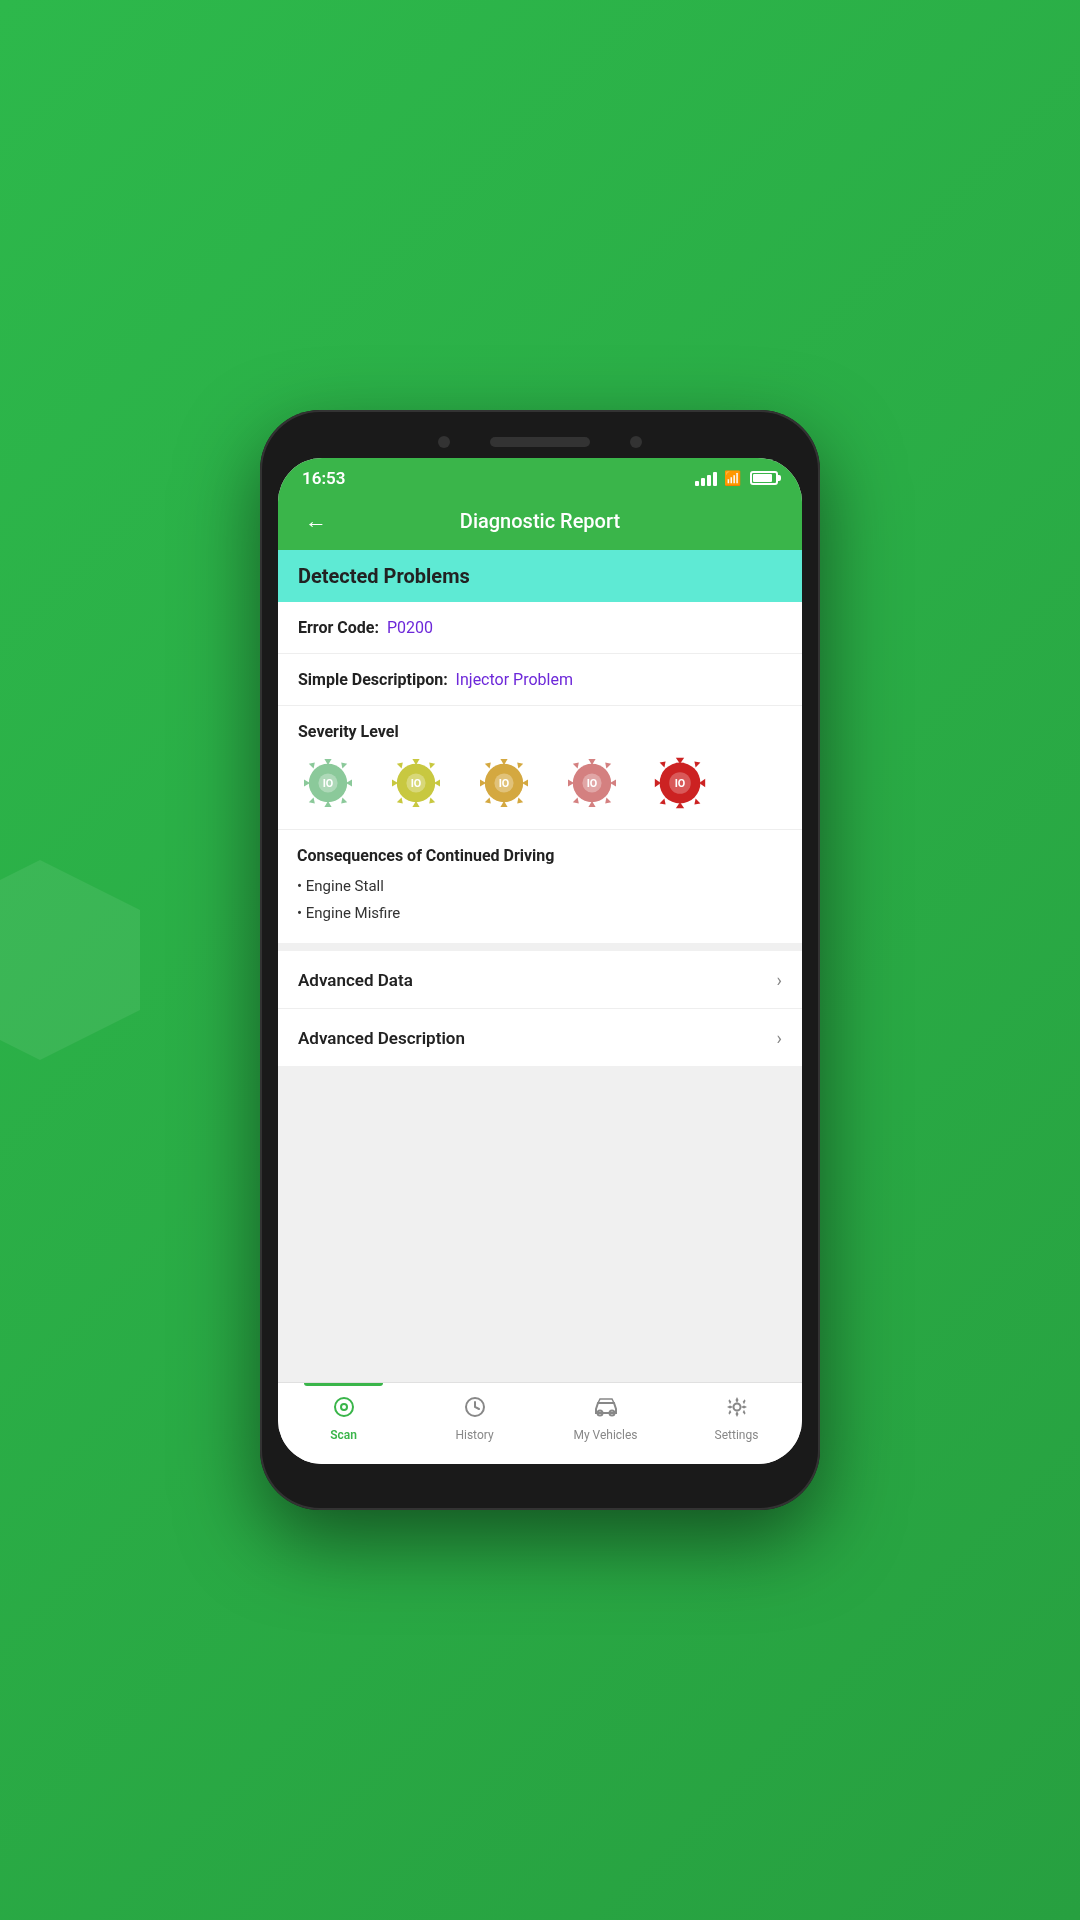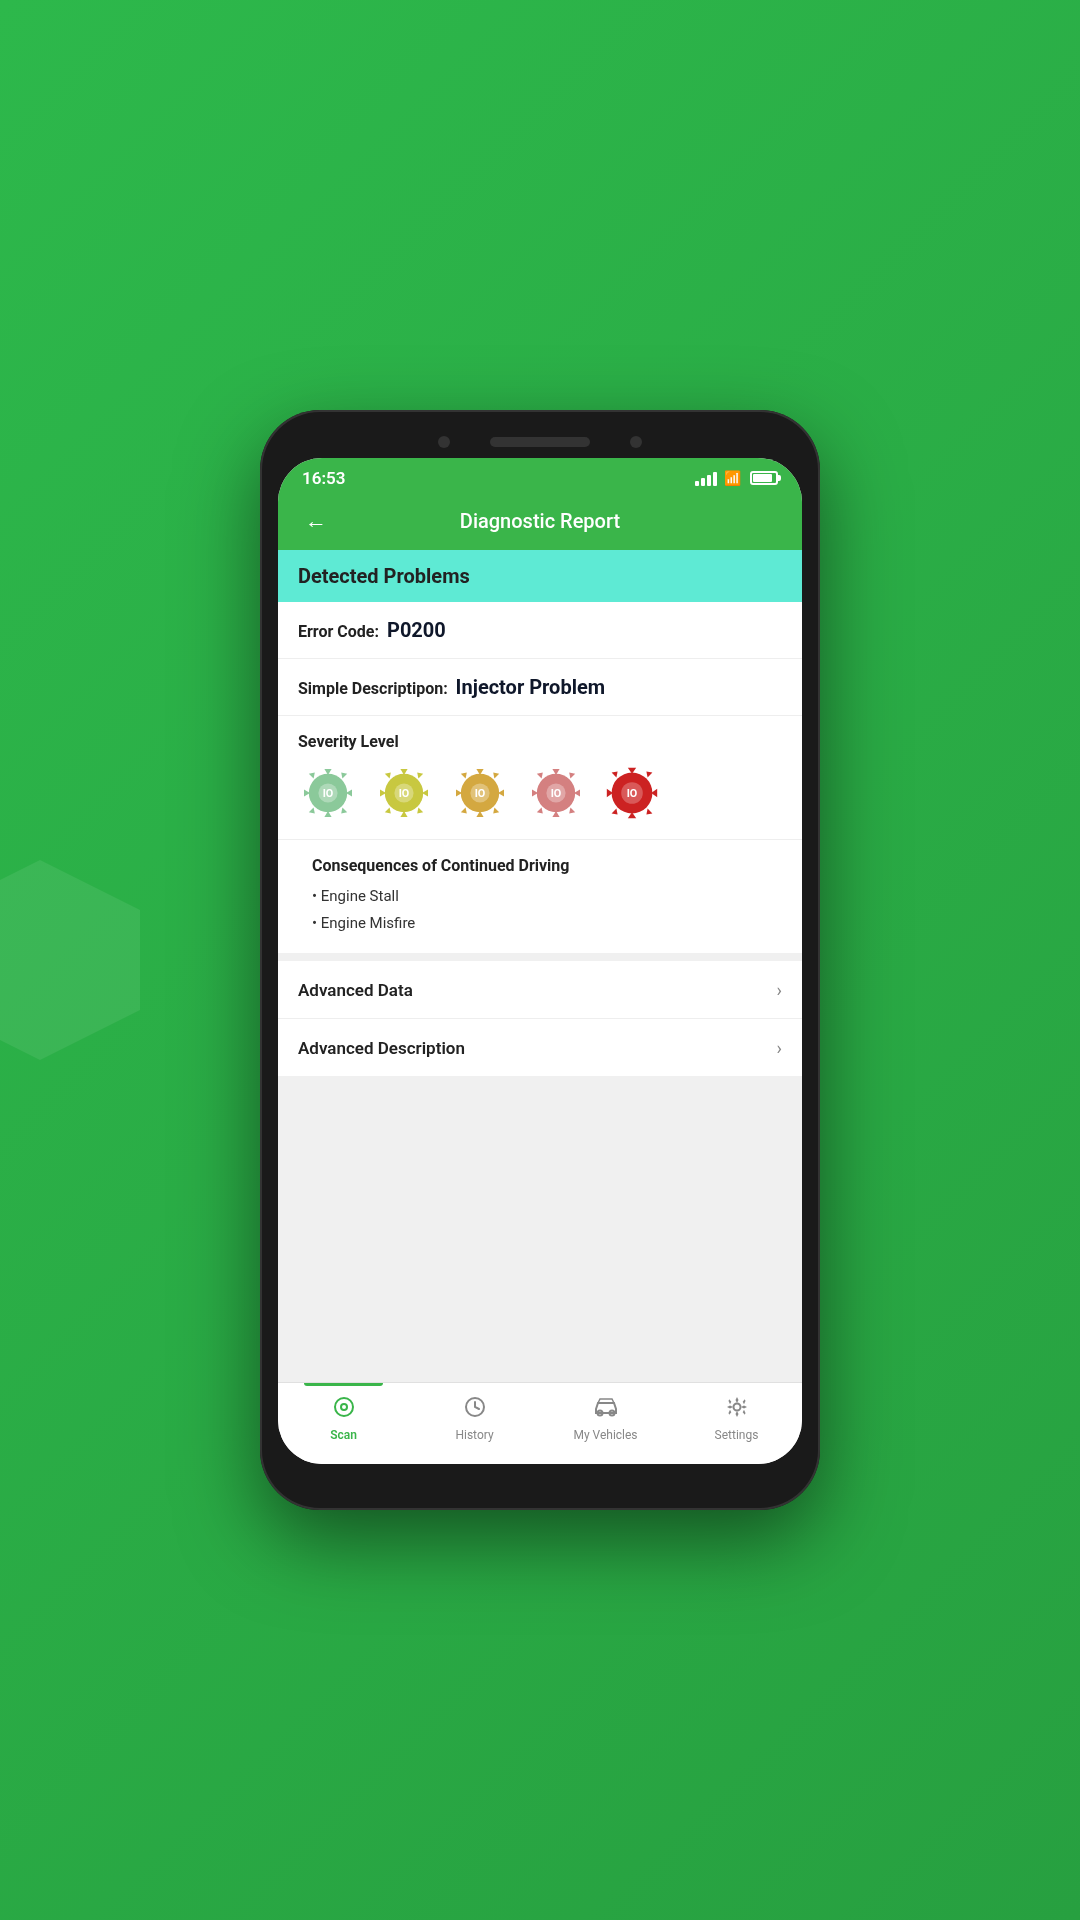--- a/index.html
+++ b/index.html
@@ -215,54 +215,54 @@
     }
 
     .row-label {
       font-size: 16px;
       font-weight: 700;
       color: #222;
       display: inline;
     }
 
     .row-value {
-      font-size: 20px;
-      font-weight: 700;
-      color: #0f172a;
+      font-size: 16px;
+      font-weight: 400;
+      color: #6d28d9;
       display: inline;
       margin-left: 4px;
     }
 
     
     .severity-section {
       padding: 16px 20px;
       border-bottom: 1px solid #eee;
     }
 
     .severity-label {
       font-size: 16px;
       font-weight: 700;
       color: #222;
       margin-bottom: 12px;
     }
 
     .severity-icons {
       display: flex;
-      gap: 16px;
+      gap: 28px;
       align-items: center;
     }
 
     .gear-icon {
       width: 60px;
       height: 60px;
     }
 
     
     .consequences-section {
-      padding: 16px 34px;
+      padding: 16px 19px;
     }
 
     .consequences-title {
       font-size: 16px;
       font-weight: 700;
       color: #222;
       margin-bottom: 8px;
     }
 
     .consequence-item {

